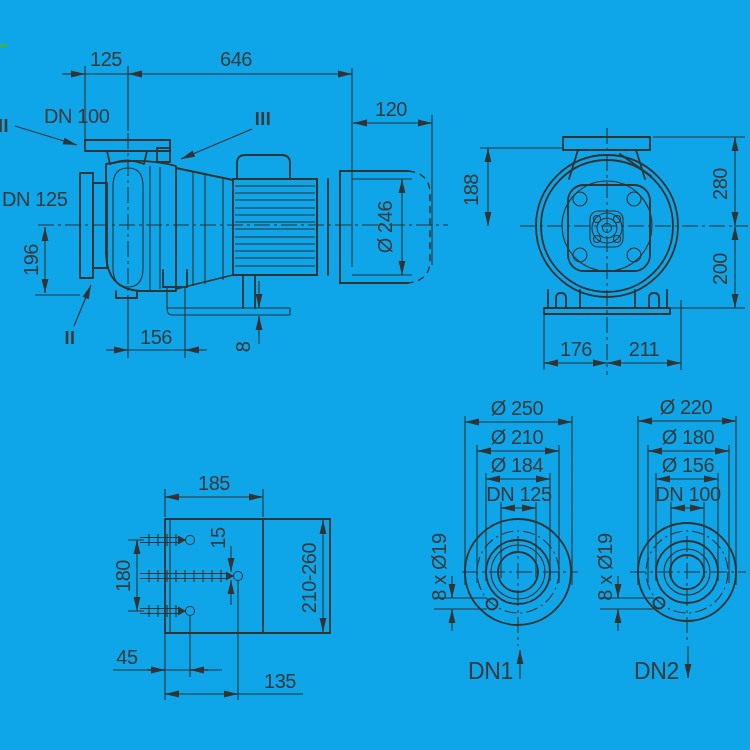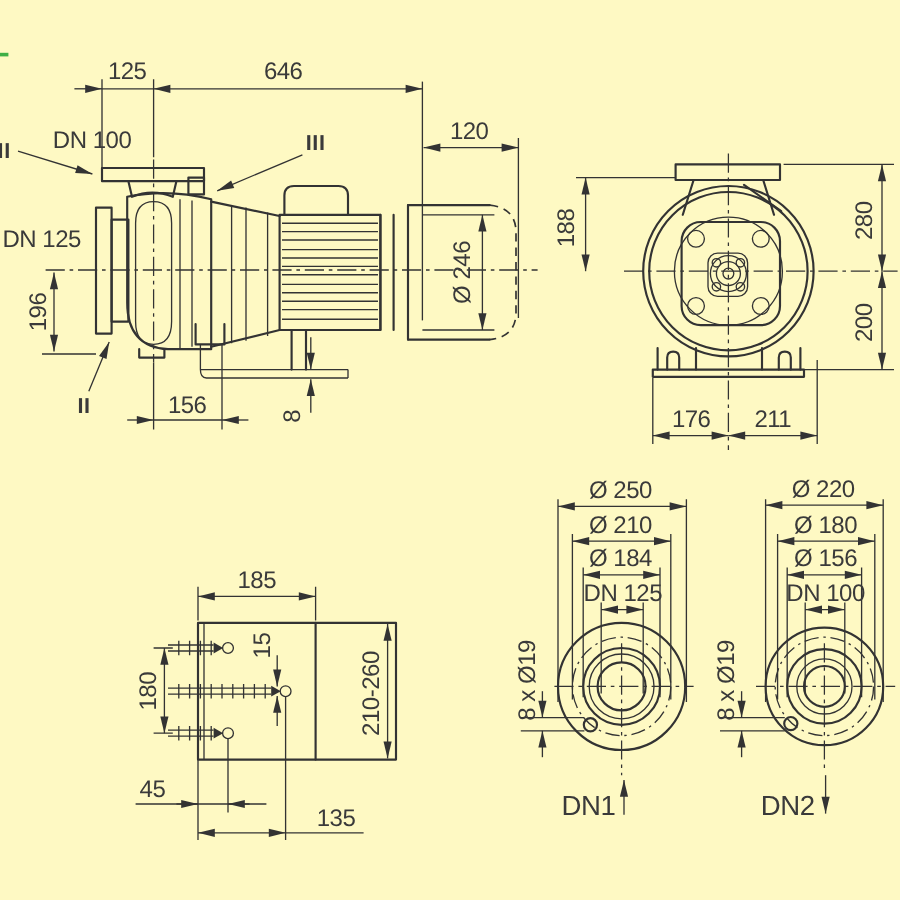--- a/index.html
+++ b/index.html
@@ -1,16 +1,16 @@
 <!DOCTYPE html>
 <html><head>
 <meta charset="utf-8">
 <style>
   html,body{margin:0;padding:0;background:#ffffff;}
-  .canvas{position:relative;width:750px;height:750px;background:#fef9c3;overflow:hidden;}
+  .canvas{position:relative;width:750px;height:750px;background:#0ea5e9;overflow:hidden;}
   svg{display:block;}
   
   .o  {fill:none;stroke:#333333;stroke-width:1.8;stroke-linejoin:round;stroke-linecap:round;}
   .t  {fill:none;stroke:#333333;stroke-width:1.1;stroke-linejoin:round;stroke-linecap:butt;}
   .fin{fill:none;stroke:#333333;stroke-width:1.2;}
   .c  {fill:none;stroke:#333333;stroke-width:1.05;stroke-dasharray:16 4 3 4;}
   .bc {fill:none;stroke:#333333;stroke-width:1.1;stroke-dasharray:12 4 2 4;}
   .dash{fill:none;stroke:#333333;stroke-width:1.4;stroke-dasharray:7 5;}
   .f  {fill:#333333;stroke:none;}
   text{font-family:"Liberation Sans","DejaVu Sans",sans-serif;fill:#3a3a3a;}

